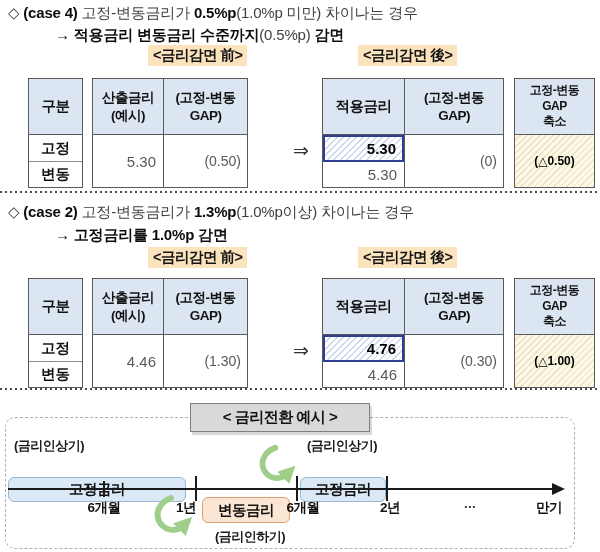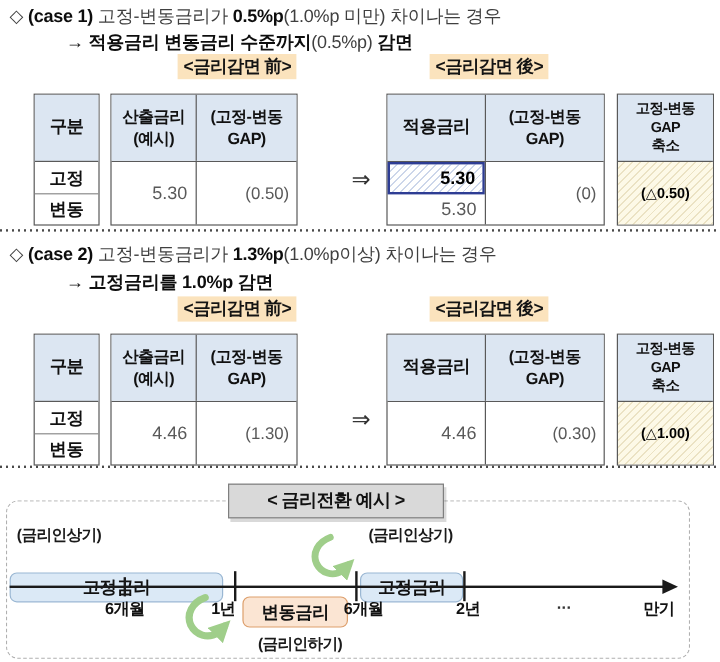--- a/index.html
+++ b/index.html
@@ -57,21 +57,21 @@
            white-space:nowrap;letter-spacing:-0.5px;}
   .garrow{position:absolute;}
 </style>
 </head>
 <body>
 
 <div class="page">
 
   <section>
     <div class="abs caseline" style="left:8px;top:4px">
-      <span class="reg">◇ </span><span class="b">(case 1)</span><span class="reg"> 고정-변동금리가 </span><span class="b">0.5%p</span><span class="reg">(1.0%p 미만)</span><span class="reg"> 차이나는 경우</span>
+      <span class="reg">◇ </span><span class="b">(case 4)</span><span class="reg"> 고정-변동금리가 </span><span class="b">0.5%p</span><span class="reg">(1.0%p 미만)</span><span class="reg"> 차이나는 경우</span>
     </div>
     <div class="abs caseline" style="left:55px;top:26px">
       <span class="b">→ </span><span class="b">적용금리 변동금리 수준까지</span><span class="reg">(0.5%p)</span><span class="b"> 감면</span>
     </div>
     <div class="badge" style="left:148px;top:45px">&lt;금리감면 前&gt;</div>
     <div class="badge" style="left:358px;top:45px">&lt;금리감면 後&gt;</div>
 
     <div class="tbl" style="left:28px;top:78px;width:55px;height:110px">
       <div class="hc hb" style="height:56px;font-size:14.5px">구분</div>
       <div class="rowlab" style="height:27px;border-bottom:1px solid #8c8c8c">고정</div>
@@ -160,20 +160,21 @@
     <div class="bigarrow" style="left:293px;top:339px">⇒</div>
 
     <div class="tbl" style="left:322px;top:278px;width:182px;height:110px">
       <div class="thead">
         <div class="hc" style="width:81px;font-size:14.5px">적용금리</div>
         <div class="hc vl" style="flex:1">(고정-변동
 GAP)</div>
       </div>
       <div class="tbody">
         <div class="numcol" style="width:81px">
+          <div class="hatch">4.76</div>
           <div class="num">4.46</div>
         </div>
         <div class="gapcol vl">
             <span>(0.30)</span>
           </div>
       </div>
     </div>
 
     <div class="tbl" style="left:514px;top:278px;width:81px;height:110px">
       <div class="hc hb" style="height:56px;font-size:12px">고정-변동

